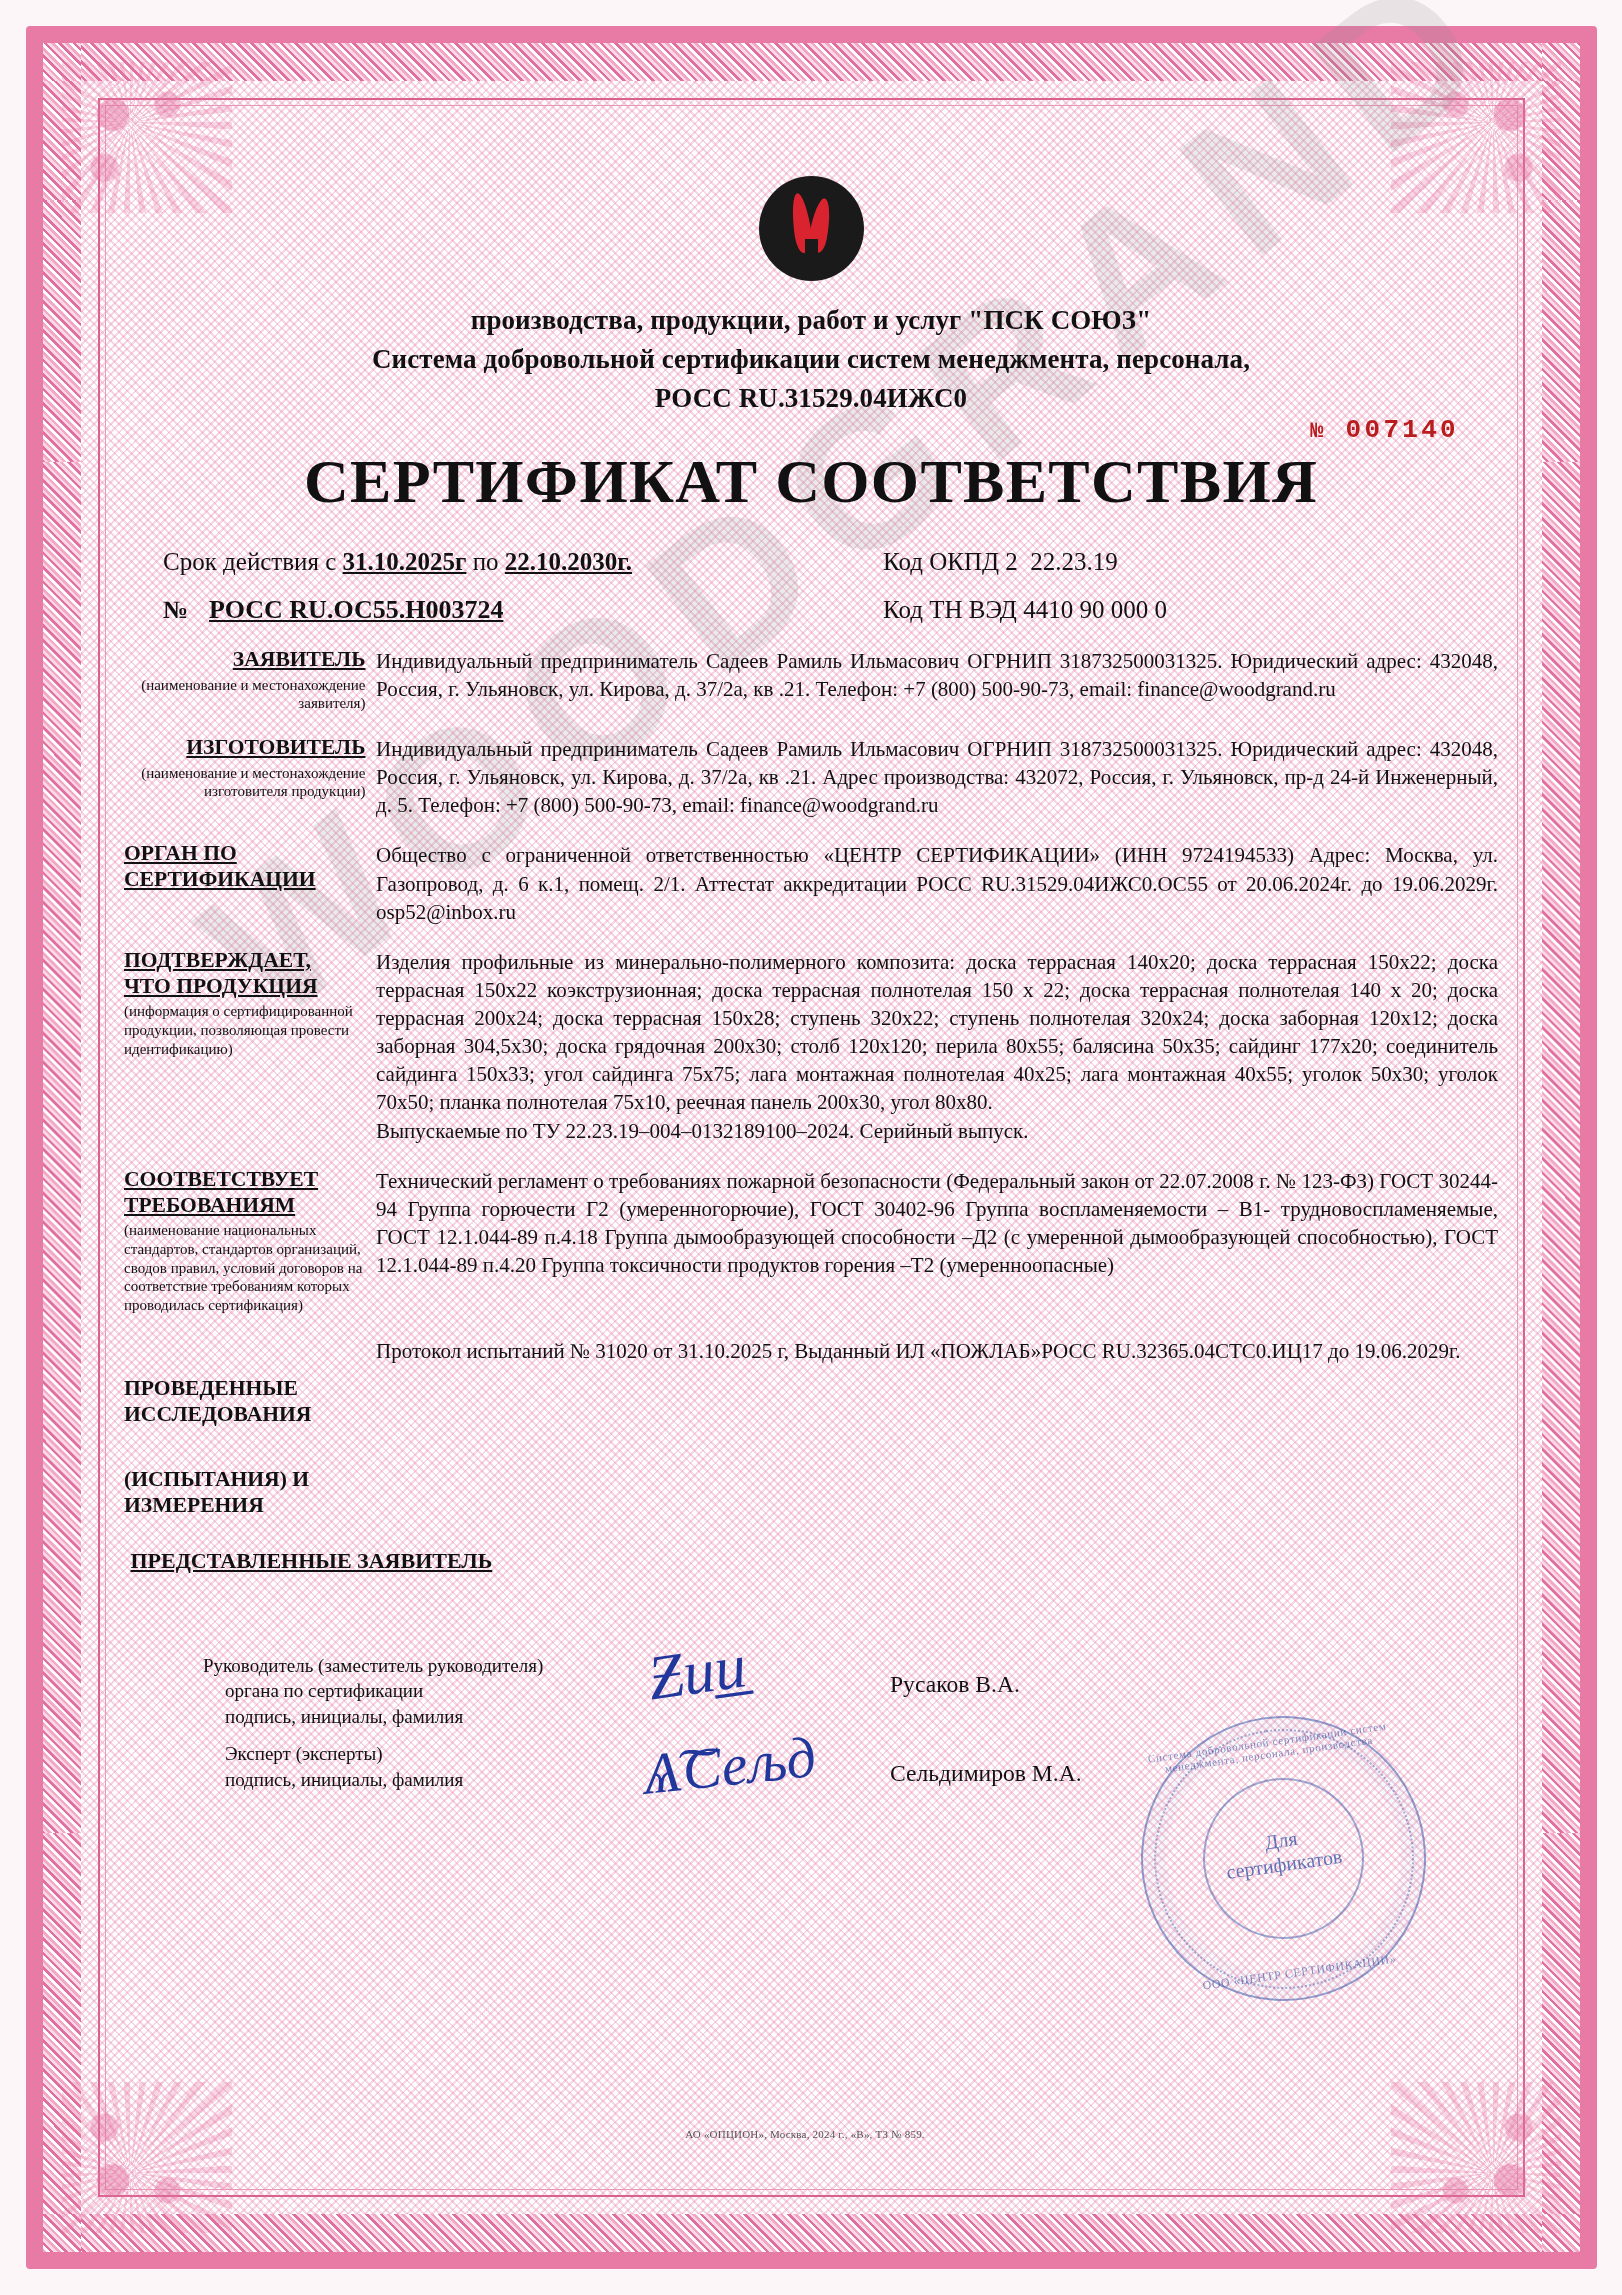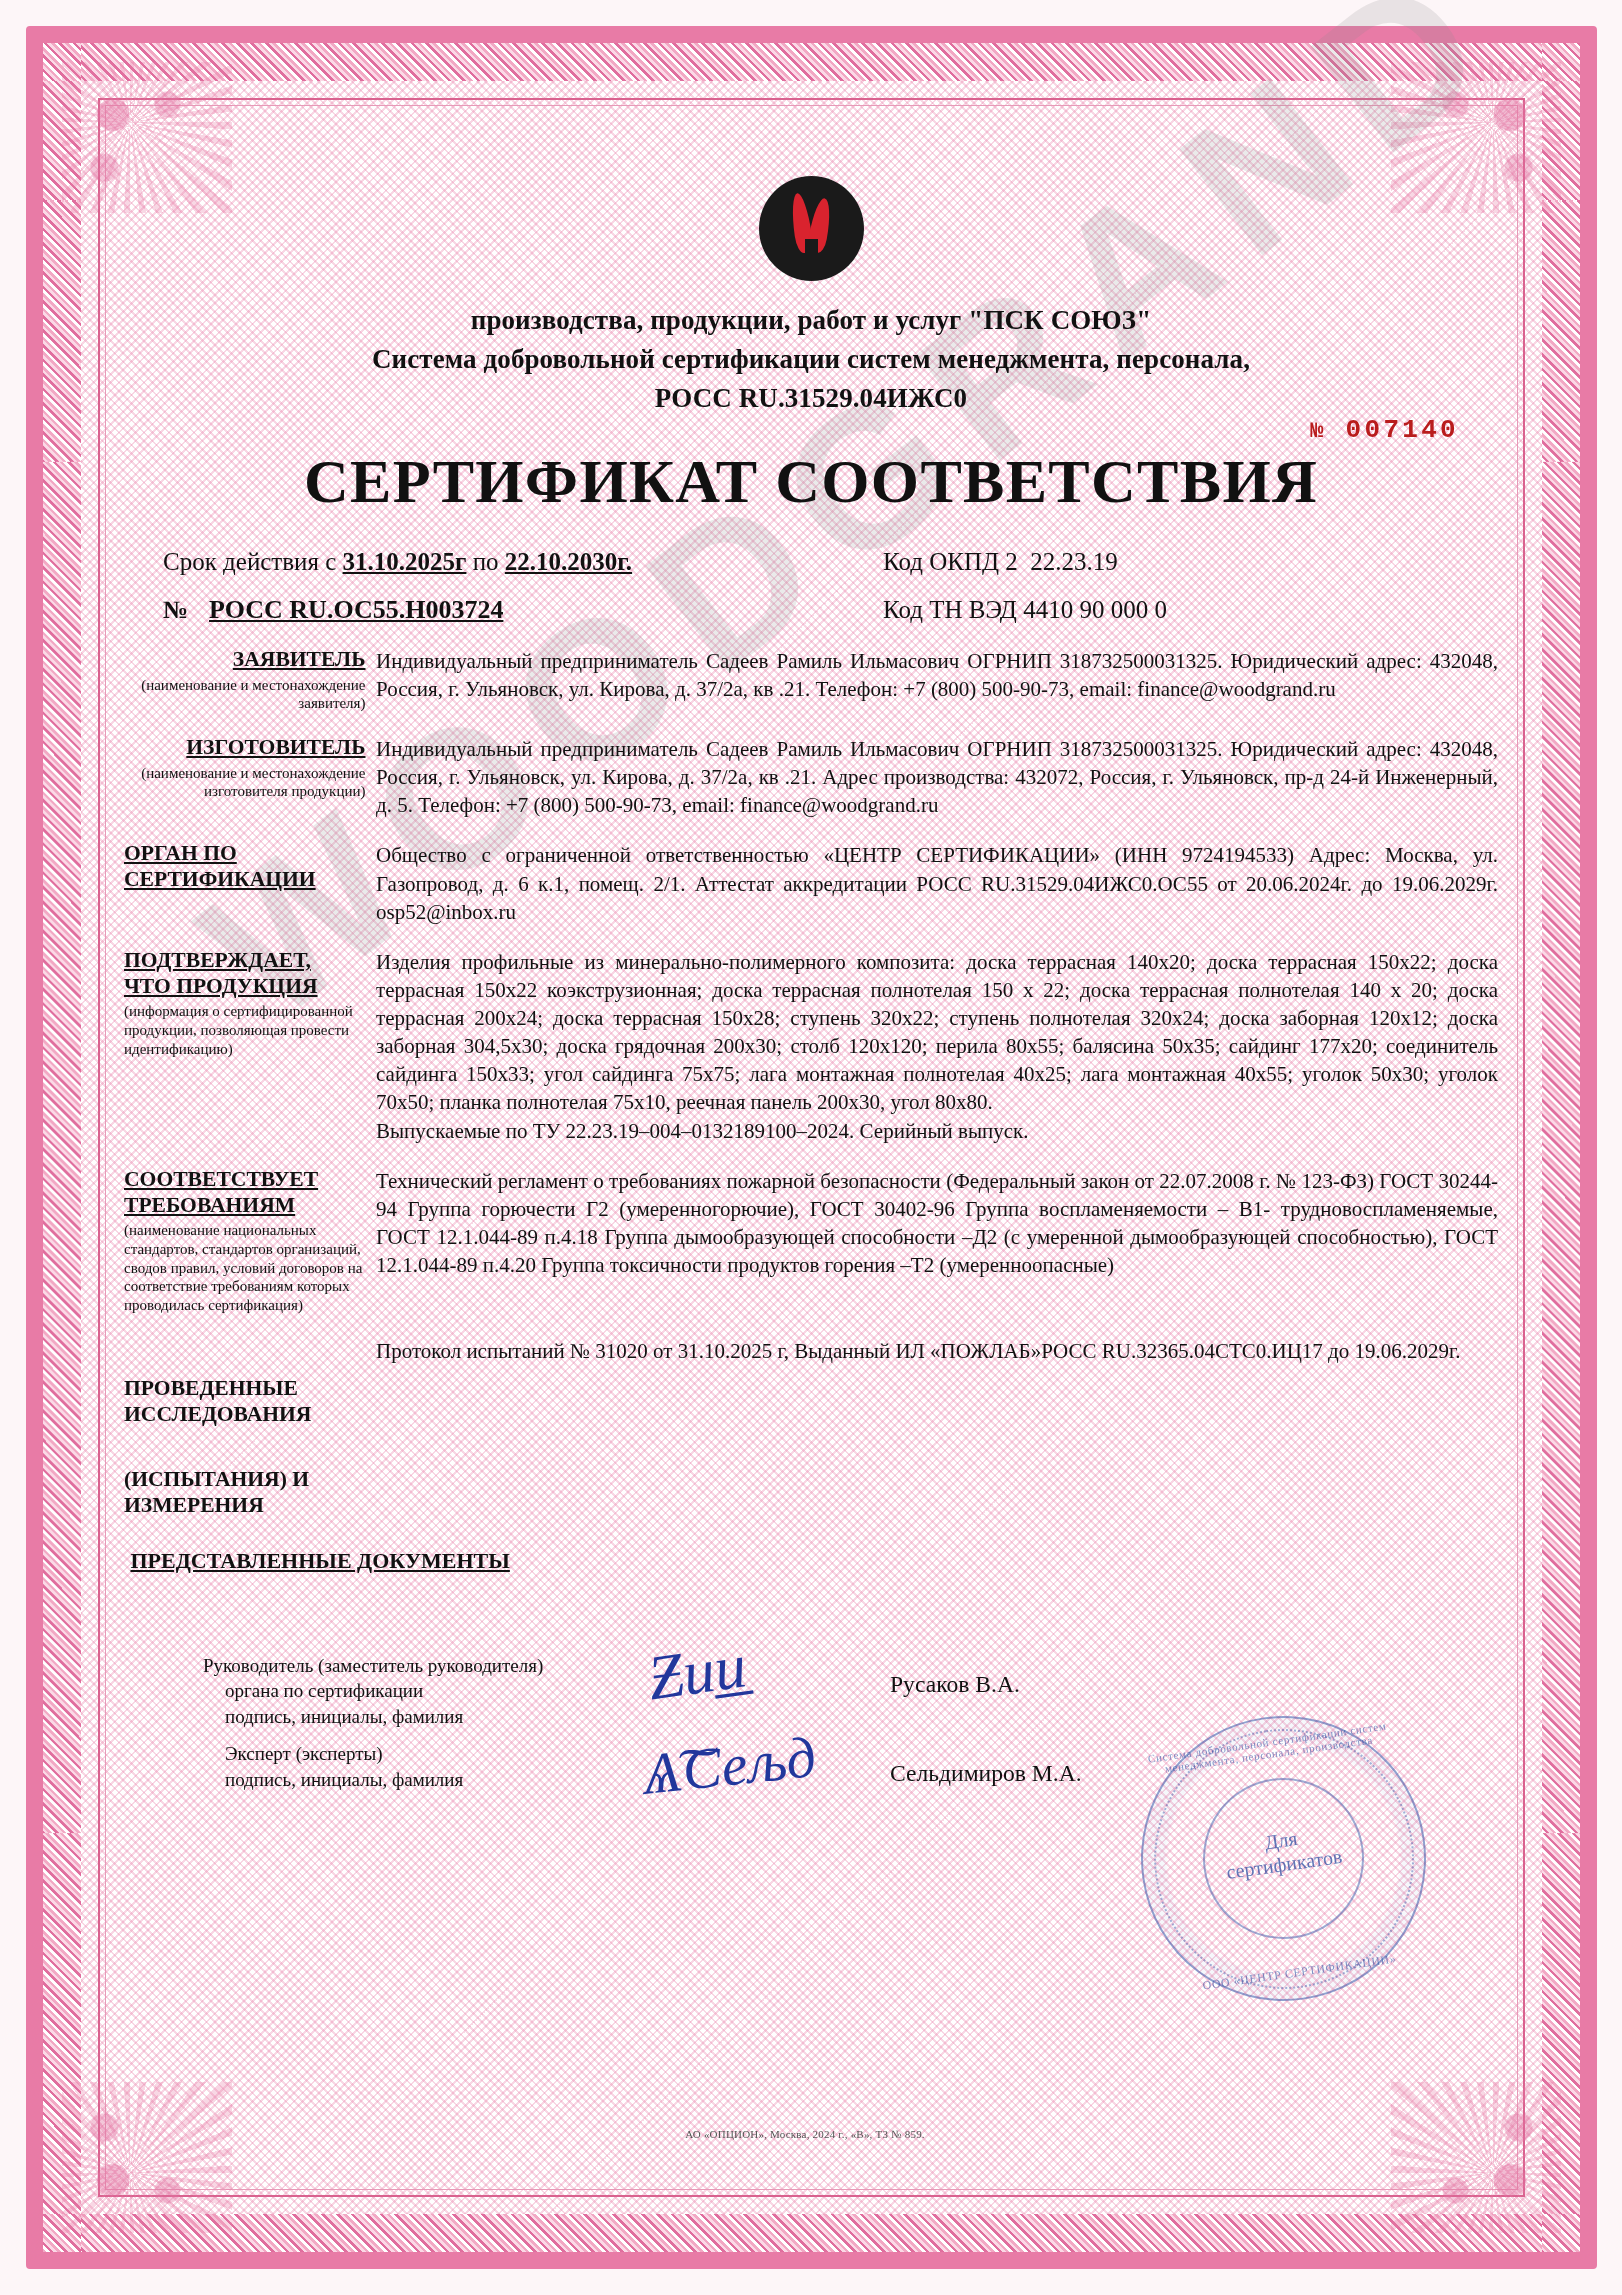--- a/index.html
+++ b/index.html
@@ -412,21 +412,21 @@
     </div>
 
     <div class="field">
       <div class="label">
         <div class="t1 nound">ПРОВЕДЕННЫЕ ИССЛЕДОВАНИЯ</div>
         <div class="t1 nound">(ИСПЫТАНИЯ) И ИЗМЕРЕНИЯ</div>
       </div>
       <div class="value">Протокол испытаний № 31020 от 31.10.2025 г, Выданный ИЛ «ПОЖЛАБ»РОСС RU.32365.04СТС0.ИЦ17 до 19.06.2029г.</div>
     </div>
 
-    <div class="docs-title">ПРЕДСТАВЛЕННЫЕ ДОКУМЕНТЫ</div>
+    <div class="docs-title">ПРЕДСТАВЛЕННЫЕ ЗАЯВИТЕЛЬ</div>
 
     <div class="signatures">
       <div class="sig-row">
         <div class="sig-left">
           <div>Руководитель (заместитель руководителя)</div>
           <div class="indent">органа по сертификации</div>
           <div class="indent">подпись, инициалы, фамилия</div>
         </div>
         <div class="sig-mid">
           <span class="scribble1">Ƶи͟и</span>

